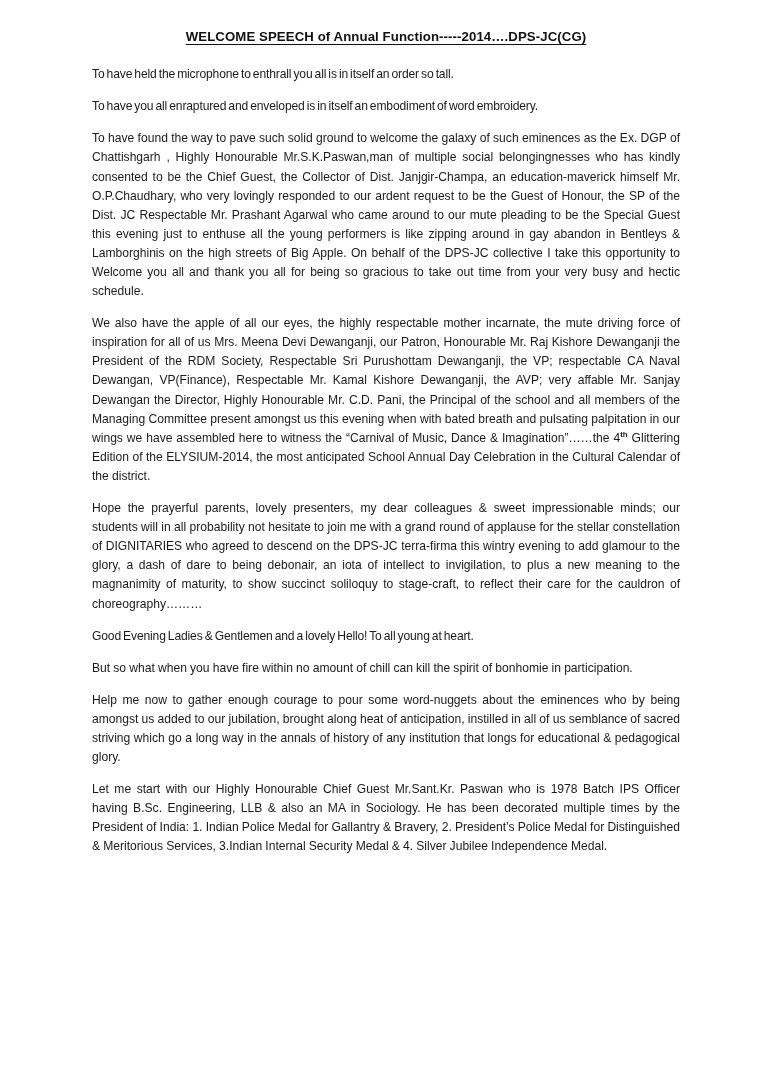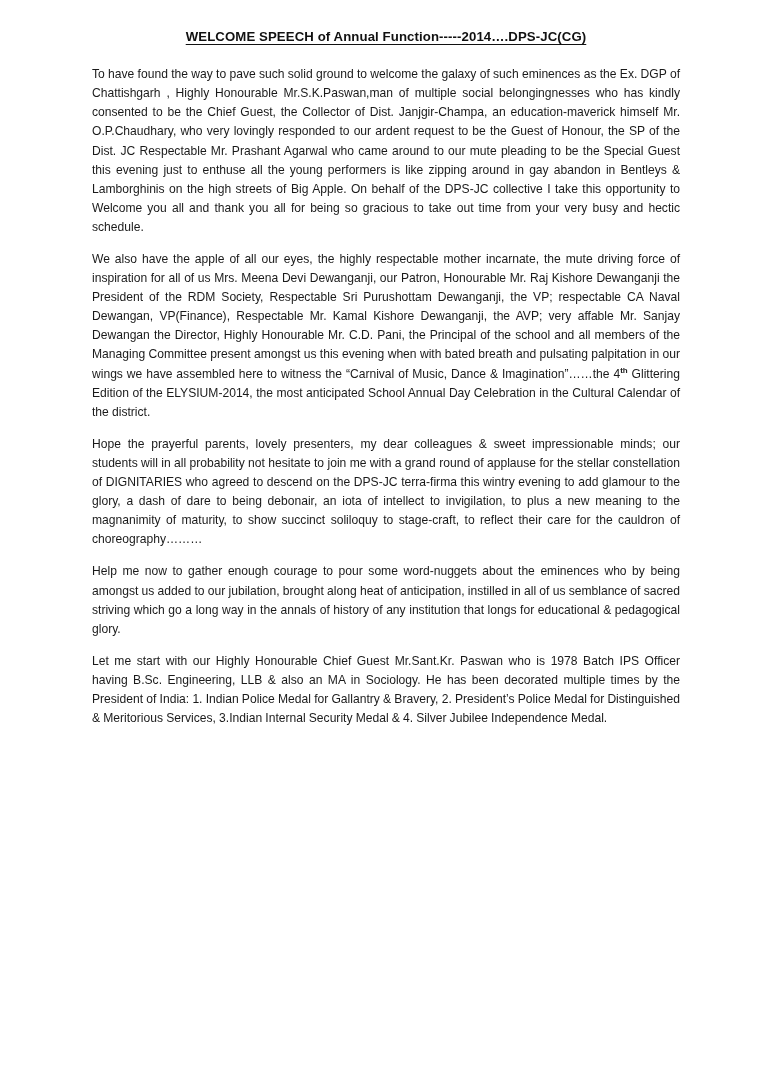--- a/index.html
+++ b/index.html
@@ -57,29 +57,33 @@
   }
 </style>
 </head>
 <body>
 
 <div class="page">
 
   <h1 class="doc-title">WELCOME SPEECH of Annual Function-----2014….DPS-JC(CG)</h1>
 
 
+  <p class="para tight short">To have held the microphone to enthrall you all is in itself an order so tall.</p>
 
+  <p class="para tight short">To have you all enraptured and enveloped is in itself an embodiment of word embroidery.</p>
 
   <p class="para">To have found the way to pave such solid ground to welcome the galaxy of such eminences as the Ex. DGP of Chattishgarh , Highly Honourable Mr.S.K.Paswan,man of multiple social belongingnesses who has kindly consented to be the Chief Guest, the Collector of Dist. Janjgir-Champa, an education-maverick himself Mr. O.P.Chaudhary, who very lovingly responded to our ardent request to be the Guest of Honour, the SP of the Dist. JC Respectable Mr. Prashant Agarwal who came around to our mute pleading to be the Special Guest this evening just to enthuse all the young performers is like zipping around in gay abandon in Bentleys &amp; Lamborghinis on the high streets of Big Apple. On behalf of the DPS-JC collective I take this opportunity to Welcome you all and thank you all for being so gracious to take out time from your very busy and hectic schedule.</p>
 
   <p class="para"><span>We also have the apple of all our eyes, the highly respectable mother incarnate, the mute driving force of inspiration for all of us Mrs. Meena Devi  Dewanganji, our Patron, Honourable Mr. Raj Kishore Dewanganji the President of the RDM Society, Respectable Sri Purushottam Dewanganji, the VP; respectable CA Naval Dewangan, VP(Finance), Respectable Mr. Kamal Kishore Dewanganji, the AVP; very affable Mr. Sanjay Dewangan the Director, Highly Honourable Mr. C.D. Pani, the Principal of the school and all members of the Managing Committee present amongst us this evening when with bated breath and pulsating palpitation in our wings we have assembled here to witness the “Carnival of Music, Dance &amp; Imagination”……the 4</span><sup>th</sup><span> Glittering Edition of the ELYSIUM-2014, the most anticipated School Annual Day Celebration in the Cultural Calendar of the district.</span></p>
 
   <p class="para"> Hope the prayerful parents, lovely presenters, my dear colleagues &amp; sweet impressionable minds; our students will in all probability not hesitate to join me with a grand round of applause for the stellar constellation of DIGNITARIES who agreed to descend on the DPS-JC terra-firma this wintry evening to add glamour to the glory, a dash of dare to being debonair, an iota of intellect to invigilation, to plus a new meaning to the magnanimity of maturity, to show succinct soliloquy to stage-craft, to reflect their care for the cauldron of choreography………</p>
 
 
 
+  <p class="para tight short">Good Evening Ladies &amp; Gentlemen and a lovely Hello! To all young at heart.</p>
 
+  <p class="para">But so what when you have fire within no amount of chill can kill the spirit of bonhomie in participation.</p>
 
   <p class="para">Help me now to gather enough courage to pour some word-nuggets about the eminences who by being amongst us added to our jubilation, brought along heat of anticipation, instilled in all of us semblance of sacred striving which go a long way in the annals of history of any institution that longs for educational &amp; pedagogical glory.</p>
 
   <p class="para">Let me start with our Highly Honourable Chief Guest Mr.Sant.Kr. Paswan who is 1978 Batch IPS Officer having B.Sc. Engineering, LLB &amp; also an MA in Sociology. He has been decorated multiple times by the President of India: 1. Indian Police Medal for Gallantry &amp; Bravery, 2. President’s Police Medal for Distinguished &amp; Meritorious  Services, 3.Indian Internal Security Medal &amp; 4. Silver Jubilee Independence Medal.</p>
 
 </div>
 
 </body></html>

